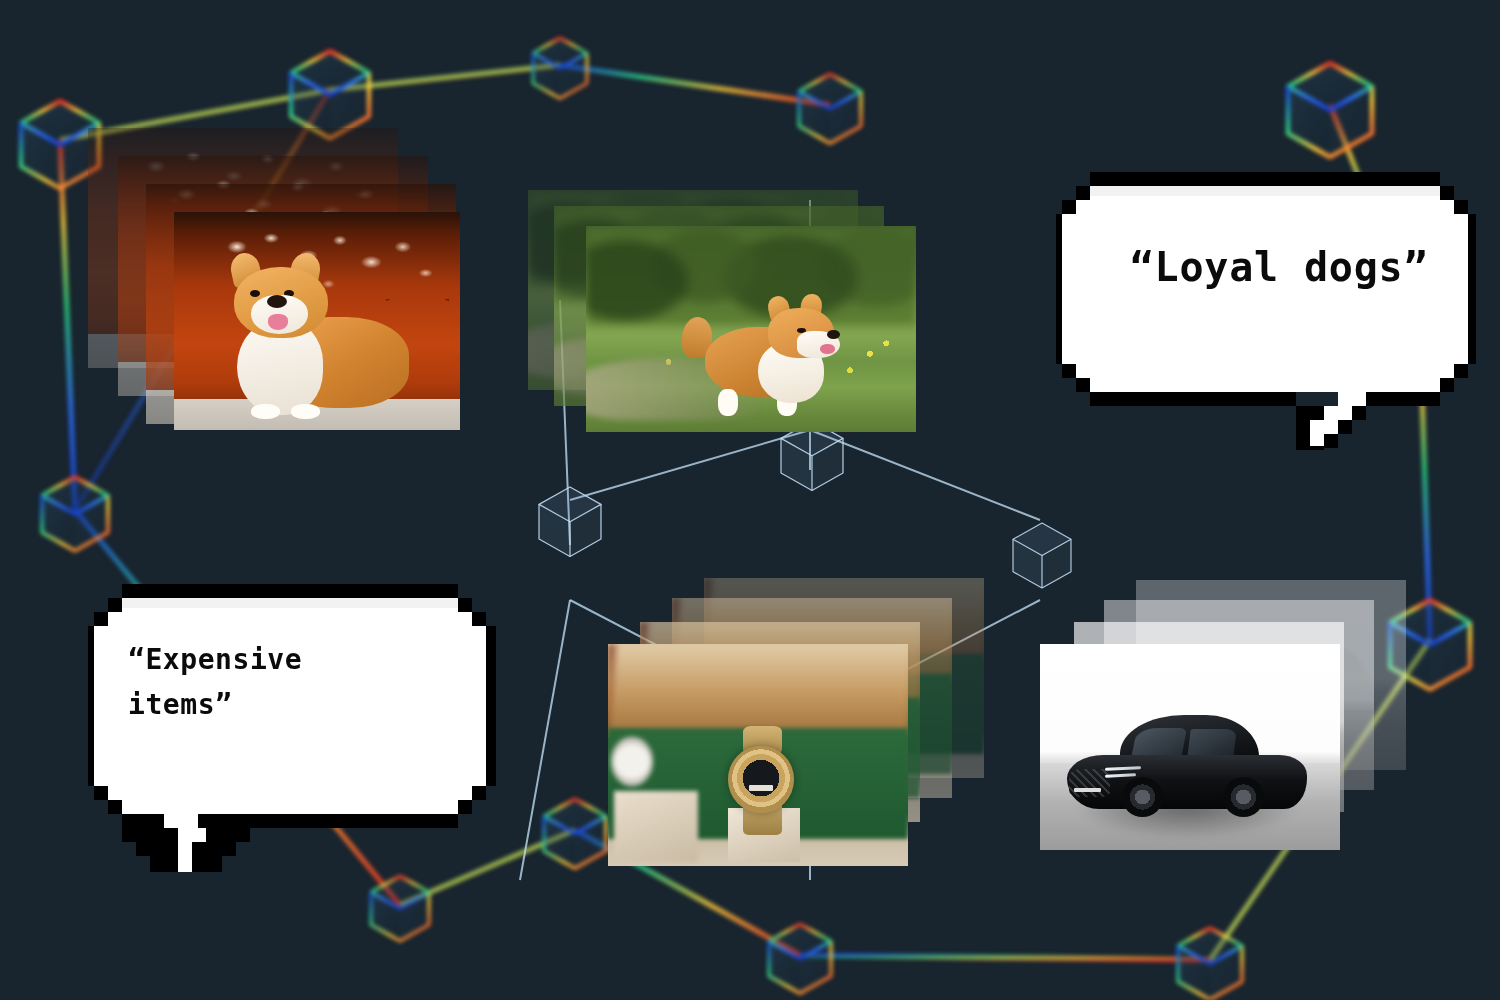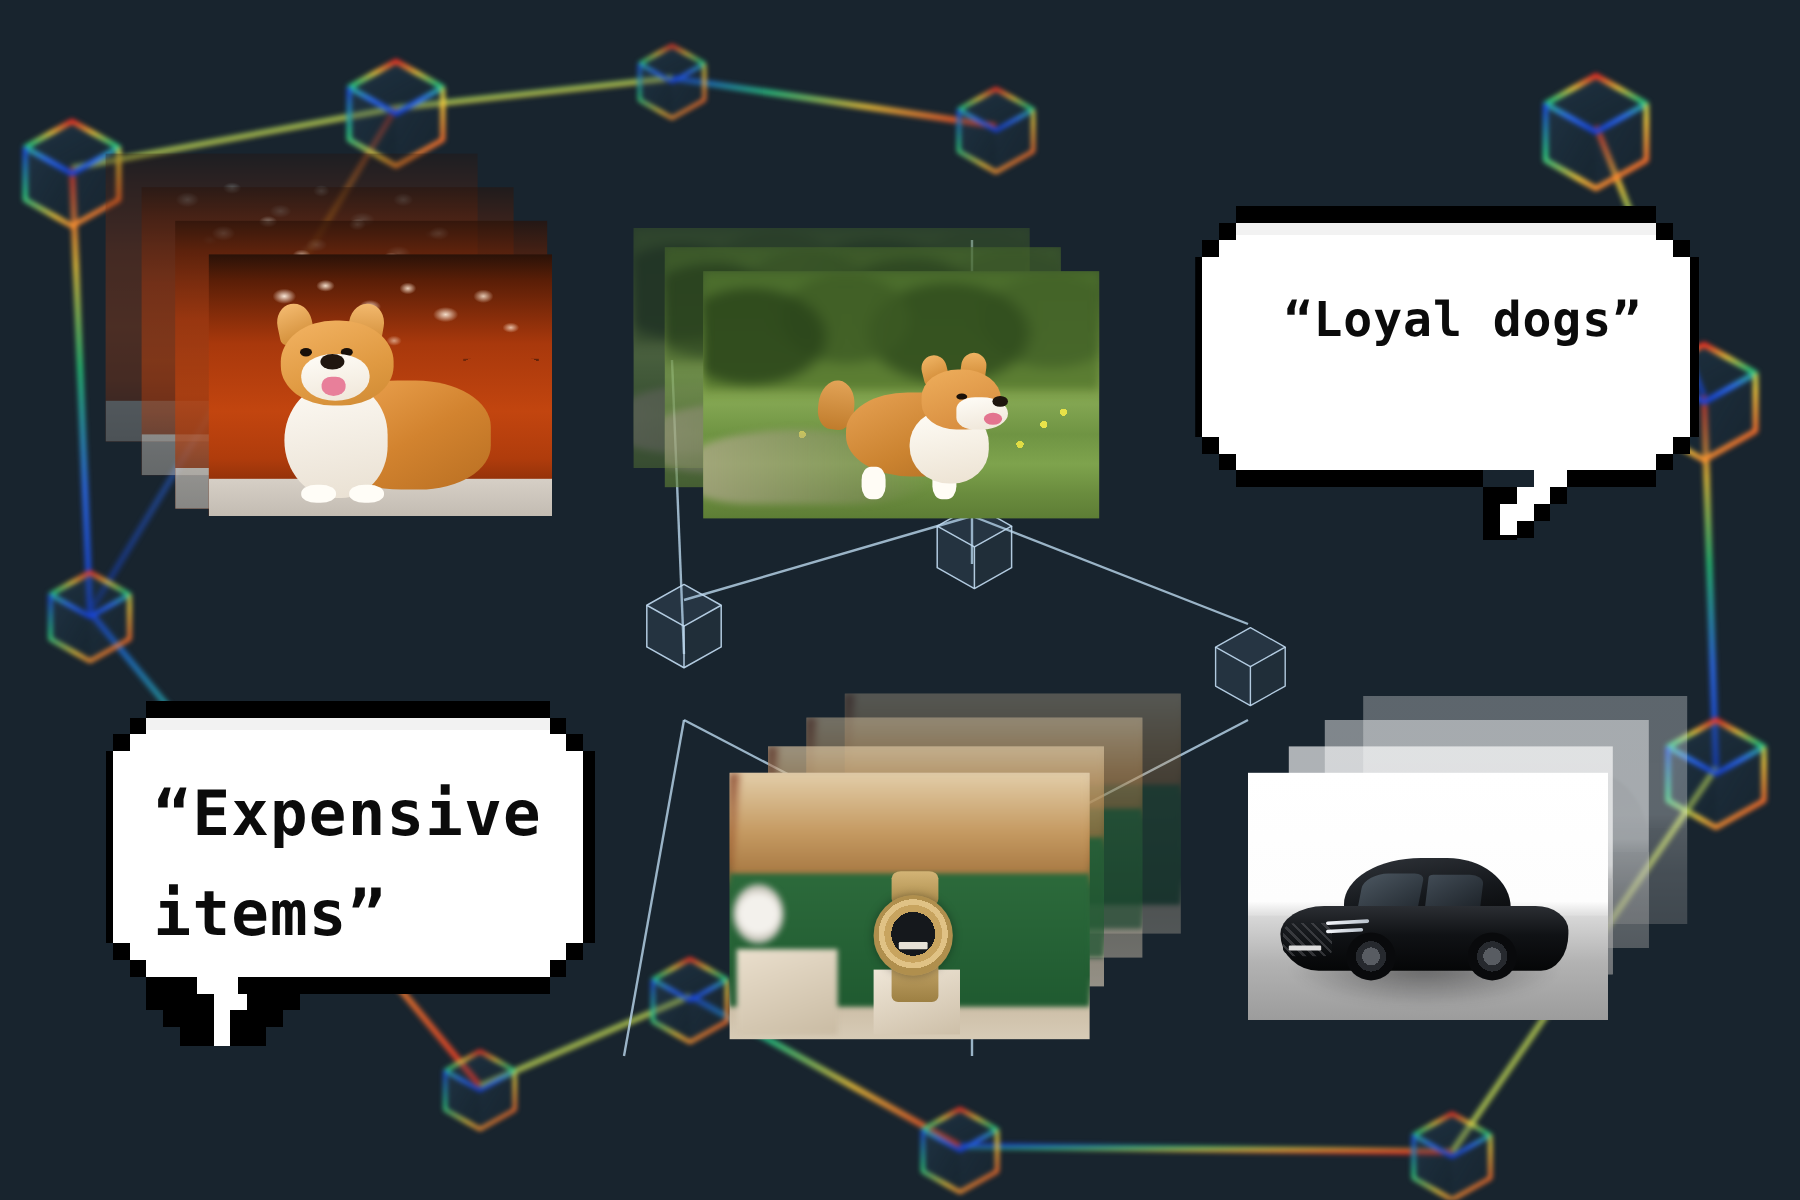--- a/index.html
+++ b/index.html
@@ -308,21 +308,21 @@
     white-space:pre-line;
     -webkit-font-smoothing:none;
   }
   #bubble-dogs .bubble-text{
     left:48px; top:96px; width:350px;
     font-size:40px; line-height:1.15;
     text-align:center;
   }
   #bubble-items .bubble-text{
     left:40px; top:60px; width:330px;
-    font-size:52px; line-height:1.6;
+    font-size:28px; line-height:1.6;
     text-align:left;
   }
 </style>
 </head>
 <body>
 
 <div id="stage" style="background: rgb(24, 36, 46);">
 
   <div id="bg-network">
 
@@ -564,21 +564,21 @@
         <div class="grille"></div>
         <div class="plate"></div>
         <div class="lampA"></div>
         <div class="lampB"></div>
         <div class="wheelF"></div>
         <div class="wheelR"></div>
       </div>
     </div>
   </div>
 
-  <div class="bubble" id="bubble-dogs" style="left:996px; top:148px;">
+  <div class="bubble" id="bubble-dogs" style="left:1056px; top:148px;">
     <svg width="420" height="310" viewBox="0 0 420 310" shape-rendering="crispEdges" aria-hidden="true">
 
       <g fill="#000000">
         <rect x="34" y="24" width="350" height="14"></rect>
         <rect x="20" y="38" width="14" height="14"></rect>
         <rect x="384" y="38" width="14" height="14"></rect>
         <rect x="6" y="52" width="14" height="14"></rect>
         <rect x="398" y="52" width="14" height="14"></rect>
         <rect x="0" y="66" width="6" height="150"></rect>
         <rect x="412" y="66" width="8" height="150"></rect>

